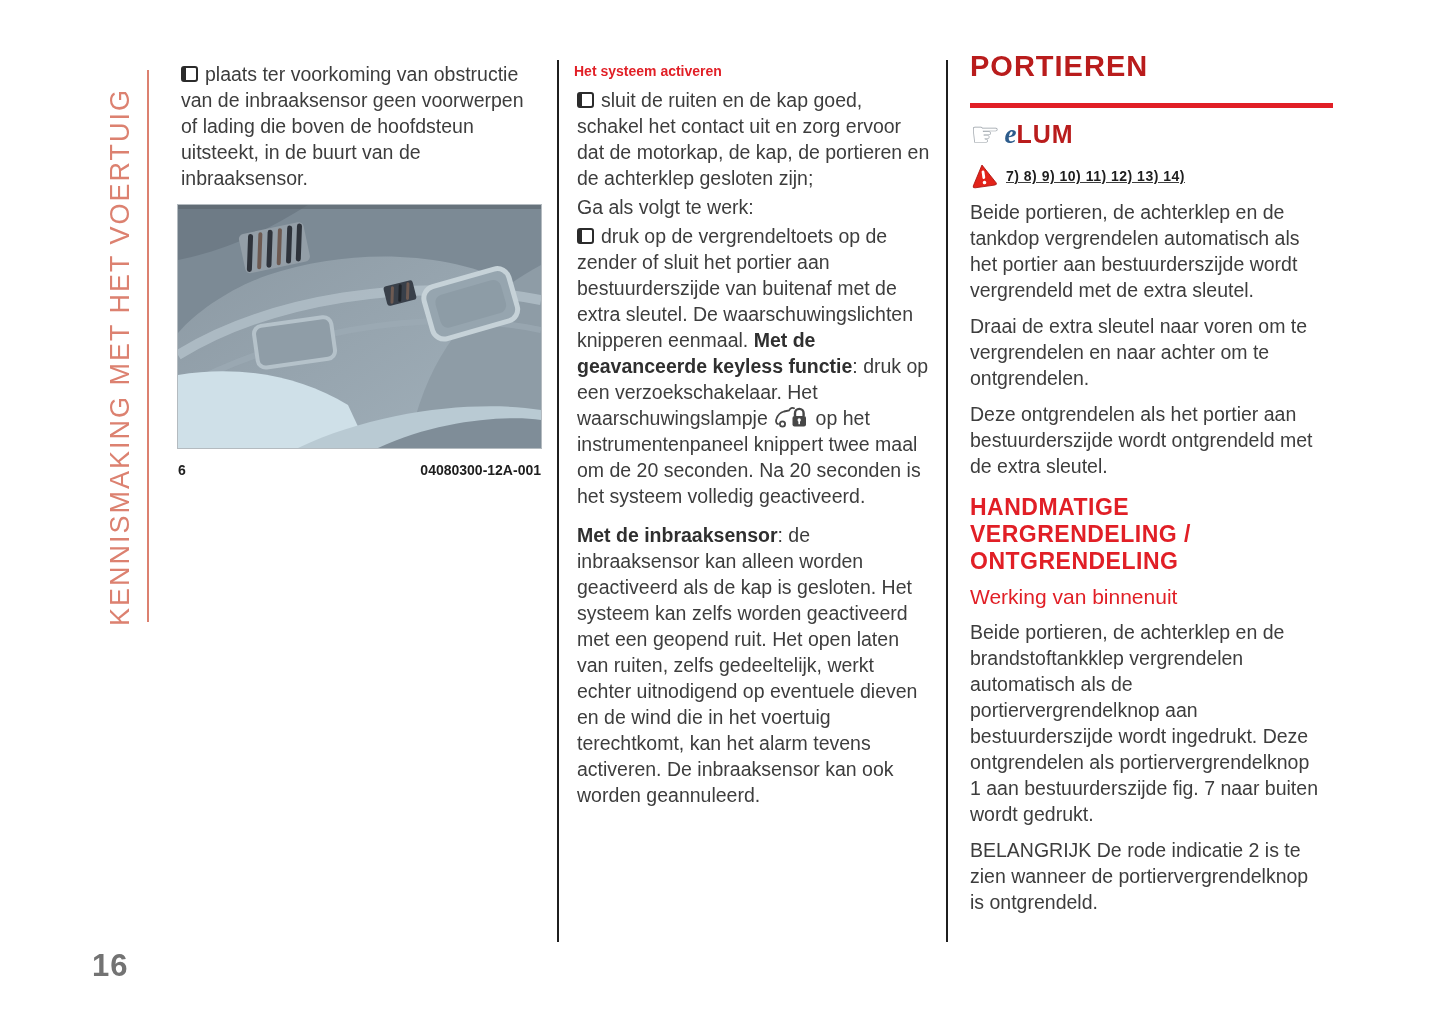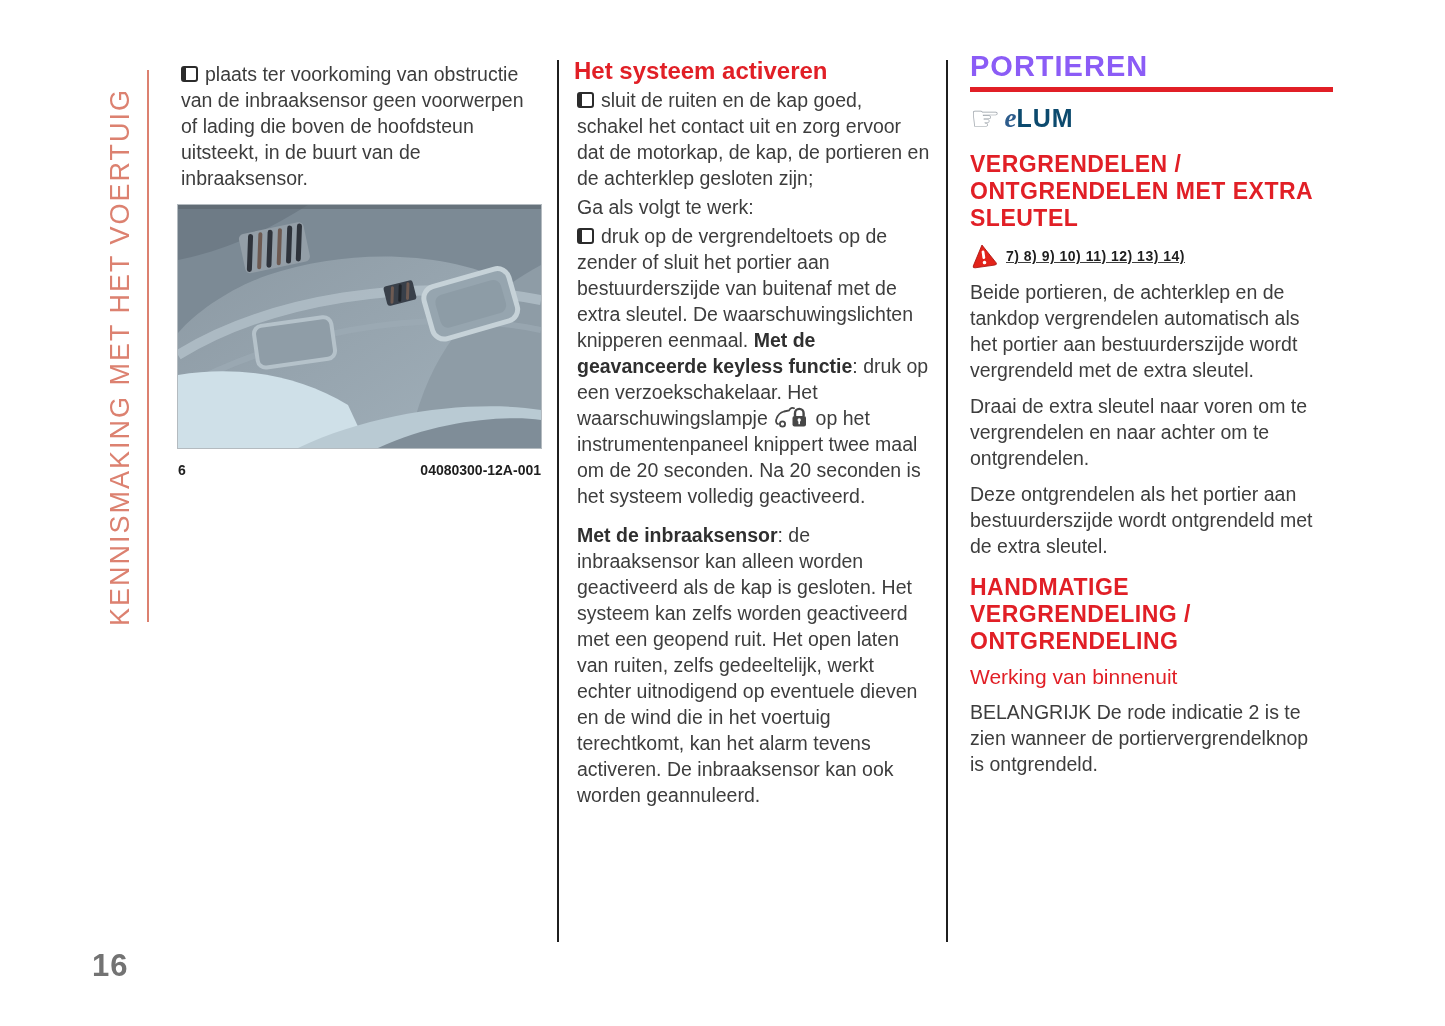--- a/index.html
+++ b/index.html
@@ -44,35 +44,35 @@
   .col1{left:178px;top:58px;width:366px;}
   .figure{margin-top:14px;width:363px;}
   .figure svg{display:block;box-shadow:0 0 0 1px #b4bbc0;}
   .fig-caption{
     display:flex;justify-content:space-between;align-items:baseline;
     margin-top:9px;width:363px;
     font-size:14px;font-weight:bold;color:#1e1e1e;
   }
   
   .col2{left:574px;top:58px;width:362px;}
-  .red-h{color:#e11f26;font-weight:bold;font-size:24px;line-height:26px;margin:0 0 3px 0;}
+  .red-h{color:#e11f26;font-weight:bold;font-size:14px;line-height:26px;margin:0 0 3px 0;}
   .car-lock-icon{vertical-align:-4px;margin:0 2px;}
   .para-gap{margin-top:13px !important;}
   
   .col3{left:970px;top:50px;width:363px;}
   .section-title{
-    color:#8b5cf6;font-weight:bold;font-size:29px;line-height:32px;
-    letter-spacing:1px;margin:0;padding-bottom:5px;
+    color:#b91c1c;font-weight:bold;font-size:29px;line-height:32px;
+    letter-spacing:1px;margin:0;padding-bottom:21px;
     border-bottom:5px solid #e11f26;
   }
   .logo-row{margin-top:8px;display:flex;align-items:center;height:36px;}
   .hand-icon{font-size:34px;line-height:30px;color:#9aa1a8;margin-right:4px;}
   .logo-e{font-family:"Liberation Serif", serif;font-style:italic;font-weight:bold;
           font-size:27px;color:#2d5c8c;}
-  .logo-rest{font-weight:bold;font-size:25px;letter-spacing:1px;color:#0c4a6e;}
+  .logo-rest{font-weight:bold;font-size:25px;letter-spacing:1px;color:#b91c1c;}
   .sub-title{
     color:#e11f26;font-weight:bold;font-size:23px;line-height:27px;
     letter-spacing:0.5px;margin:15px 0 0 0;text-transform:uppercase;
   }
   .refs-row{margin-top:11px;display:flex;align-items:center;text-decoration:underline;}
   .refs-row svg{margin-right:9px;flex:0 0 auto;}
   .refs-text{font-size:14px;font-weight:bold;color:#1e1e1e;letter-spacing:0.5px;}
   .col3 p{margin:10px 8px 0 0;}
   .sub-sub{color:#e11f26;font-weight:normal;font-size:21px;line-height:25px;margin:9px 0 0 0;}
 </style>
@@ -164,36 +164,36 @@
 
   <div class="col col3">
     <h1 class="section-title">PORTIEREN</h1>
 
     <div class="logo-row">
       <span class="hand-icon">☞</span>
       <span class="logo-e">e</span>
       <span class="logo-rest">LUM</span>
     </div>
 
-    <h2 class="sub-title">VERGRENDELEN / ONTGRENDELEN MET EXTRA SLEUTEL</h2>
 
     <div class="refs-row">
       <svg width="27" height="26" viewBox="0 0 27 26" xmlns="http://www.w3.org/2000/svg">
         <g transform="rotate(-8 13 13)">
           <path d="M13.5 2 L25 21.5 Q26 23.6 23.4 23.6 H3.6 Q1 23.6 2 21.5 Z" fill="#e2231a" stroke="#aa120e" stroke-width="0.8"></path>
           <rect x="12.2" y="7.5" width="2.8" height="8.5" rx="1.4" fill="#ffffff"></rect>
           <circle cx="13.6" cy="19.6" r="1.8" fill="#ffffff"></circle>
         </g>
       </svg>
       <span class="refs-text">7) 8) 9) 10) 11) 12) 13) 14)</span>
     </div>
 
     <p>Beide portieren, de achterklep en de tankdop vergrendelen automatisch als het portier aan bestuurderszijde wordt vergrendeld met de extra sleutel.</p>
     <p>Draai de extra sleutel naar voren om te vergrendelen en naar achter om te ontgrendelen.</p>
     <p>Deze ontgrendelen als het portier aan bestuurderszijde wordt ontgrendeld met de extra sleutel.</p>
 
     <h2 class="sub-title">HANDMATIGE VERGRENDELING / ONTGRENDELING</h2>
     <h3 class="sub-sub">Werking van binnenuit</h3>
 
+    <p>Beide portieren, de achterklep en de brandstoftankklep vergrendelen automatisch als de portiervergrendelknop aan bestuurderszijde wordt ingedrukt. Deze ontgrendelen als portiervergrendelknop 1 aan bestuurderszijde fig. 7 naar buiten wordt gedrukt.</p>
     <p>BELANGRIJK De rode indicatie 2 is te zien wanneer de portiervergrendelknop is ontgrendeld.</p>
   </div>
 
 </div>
 
 </body></html>

